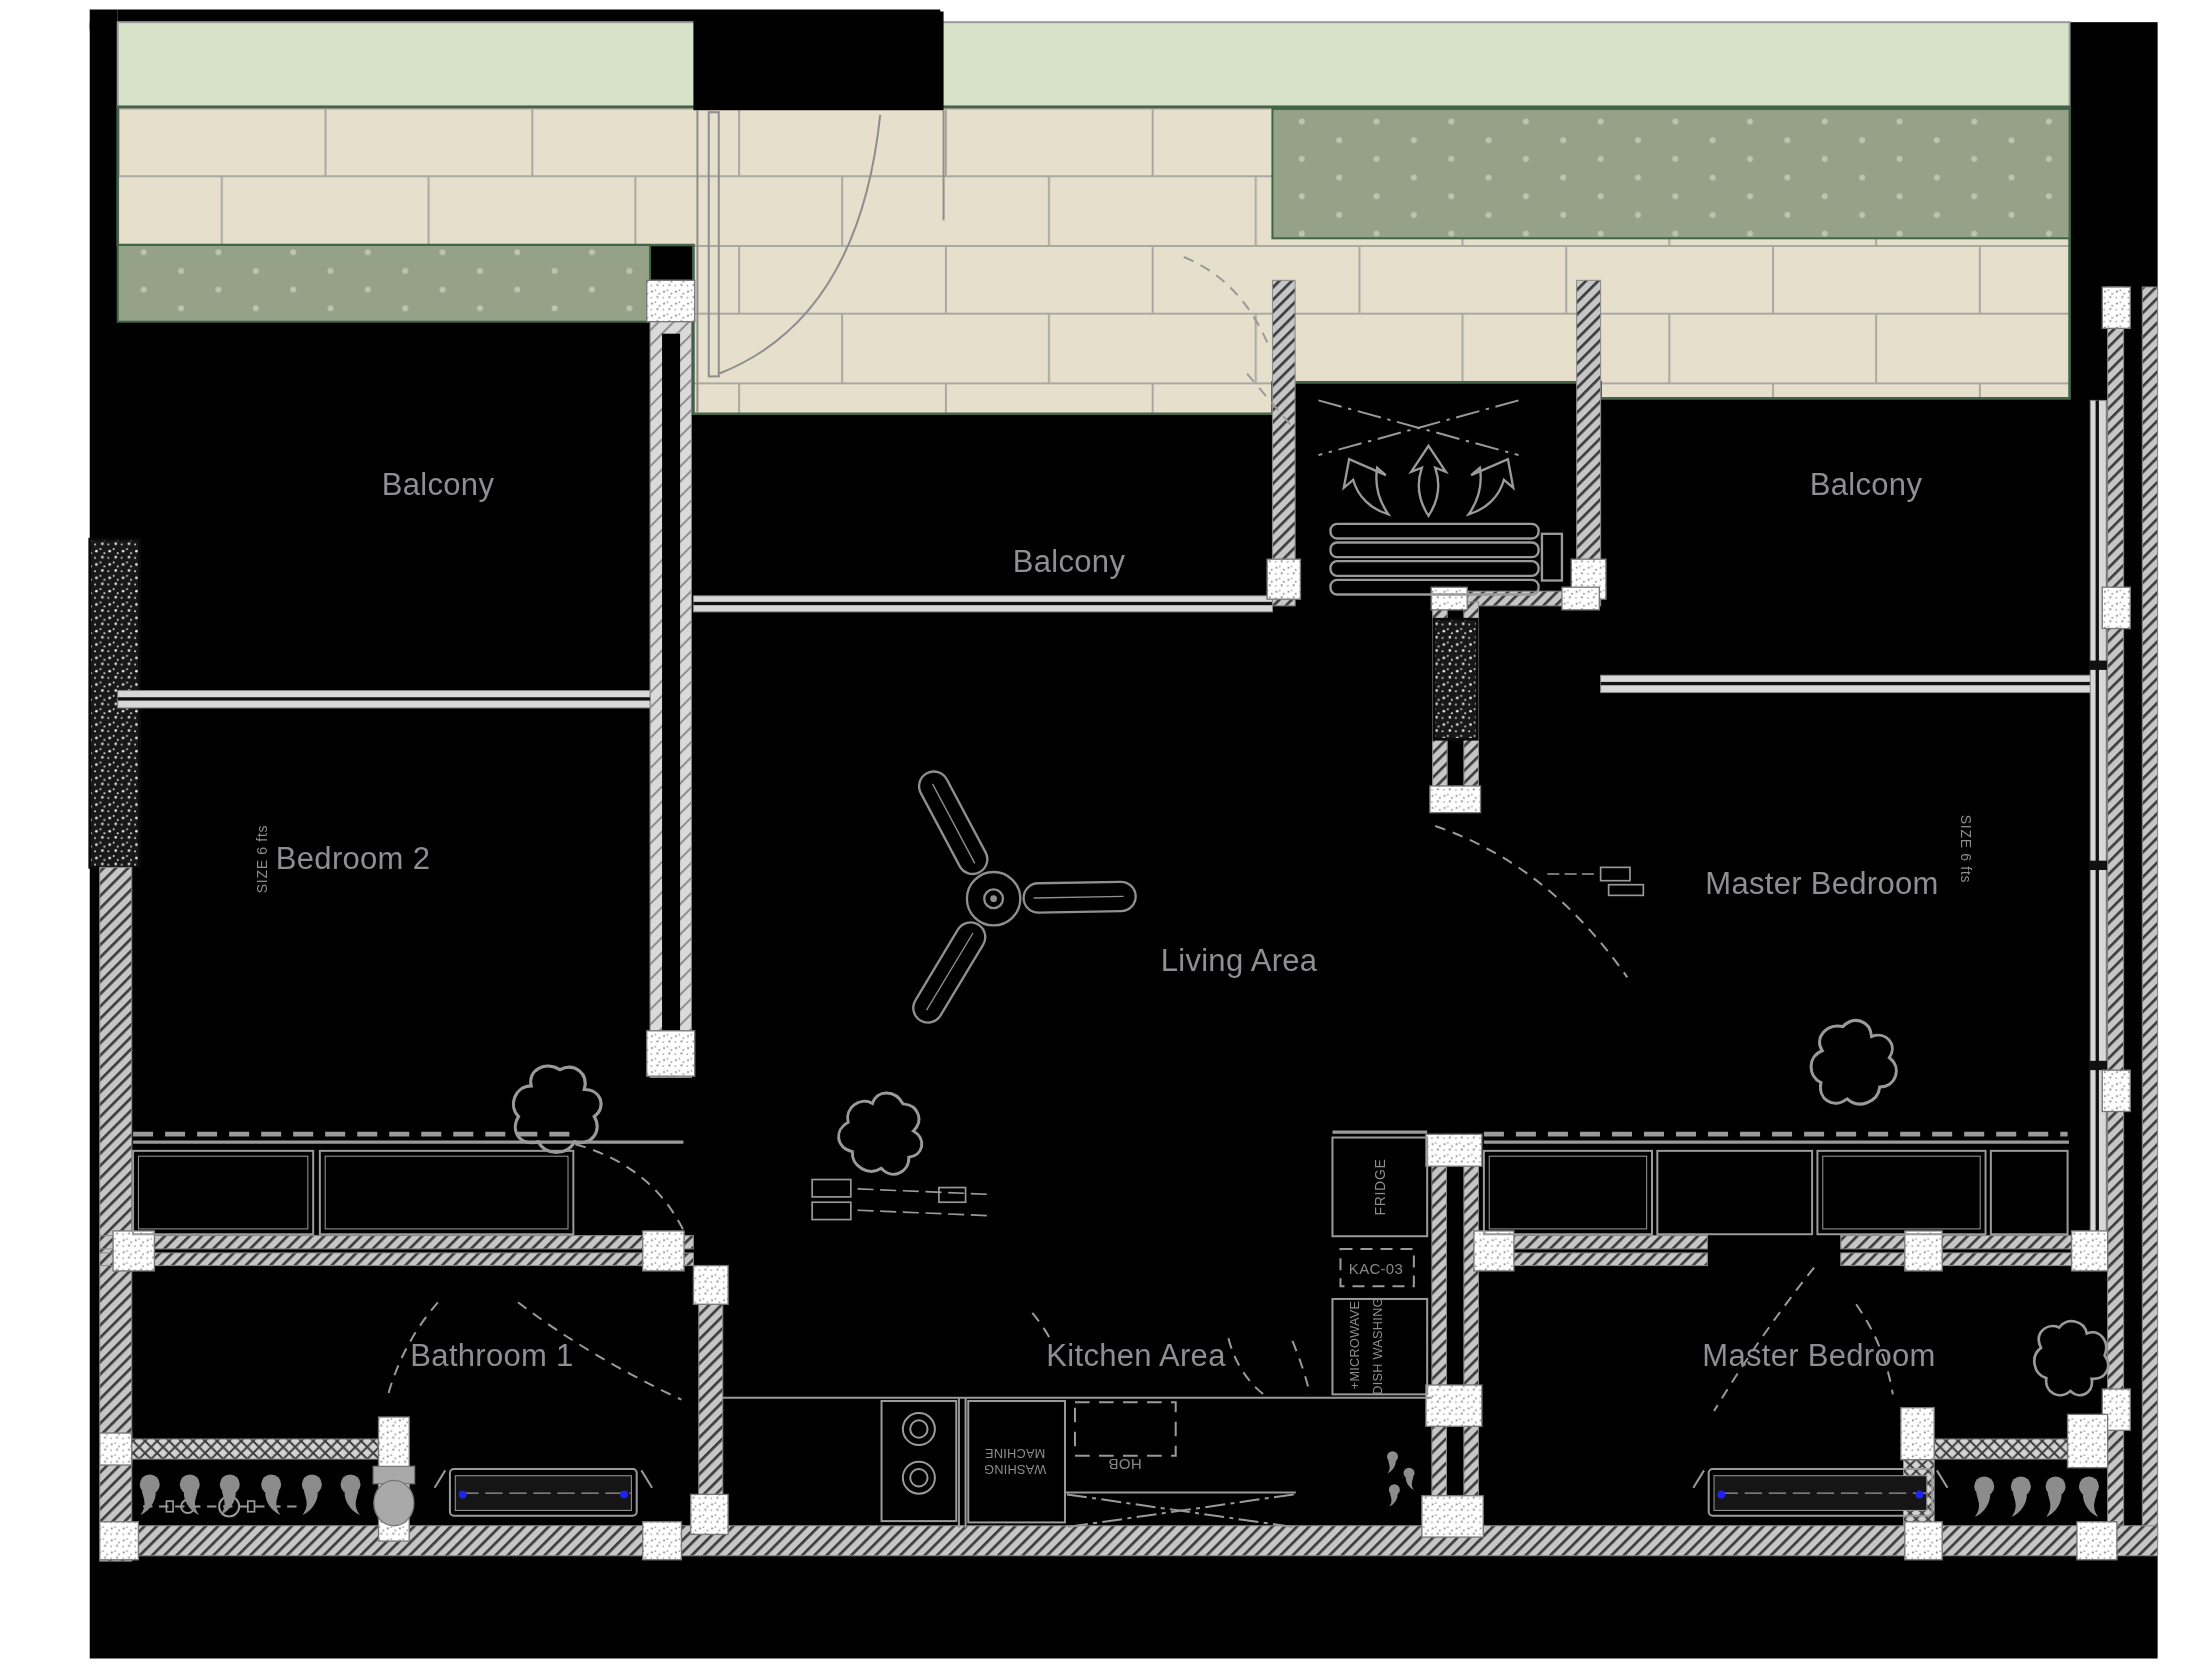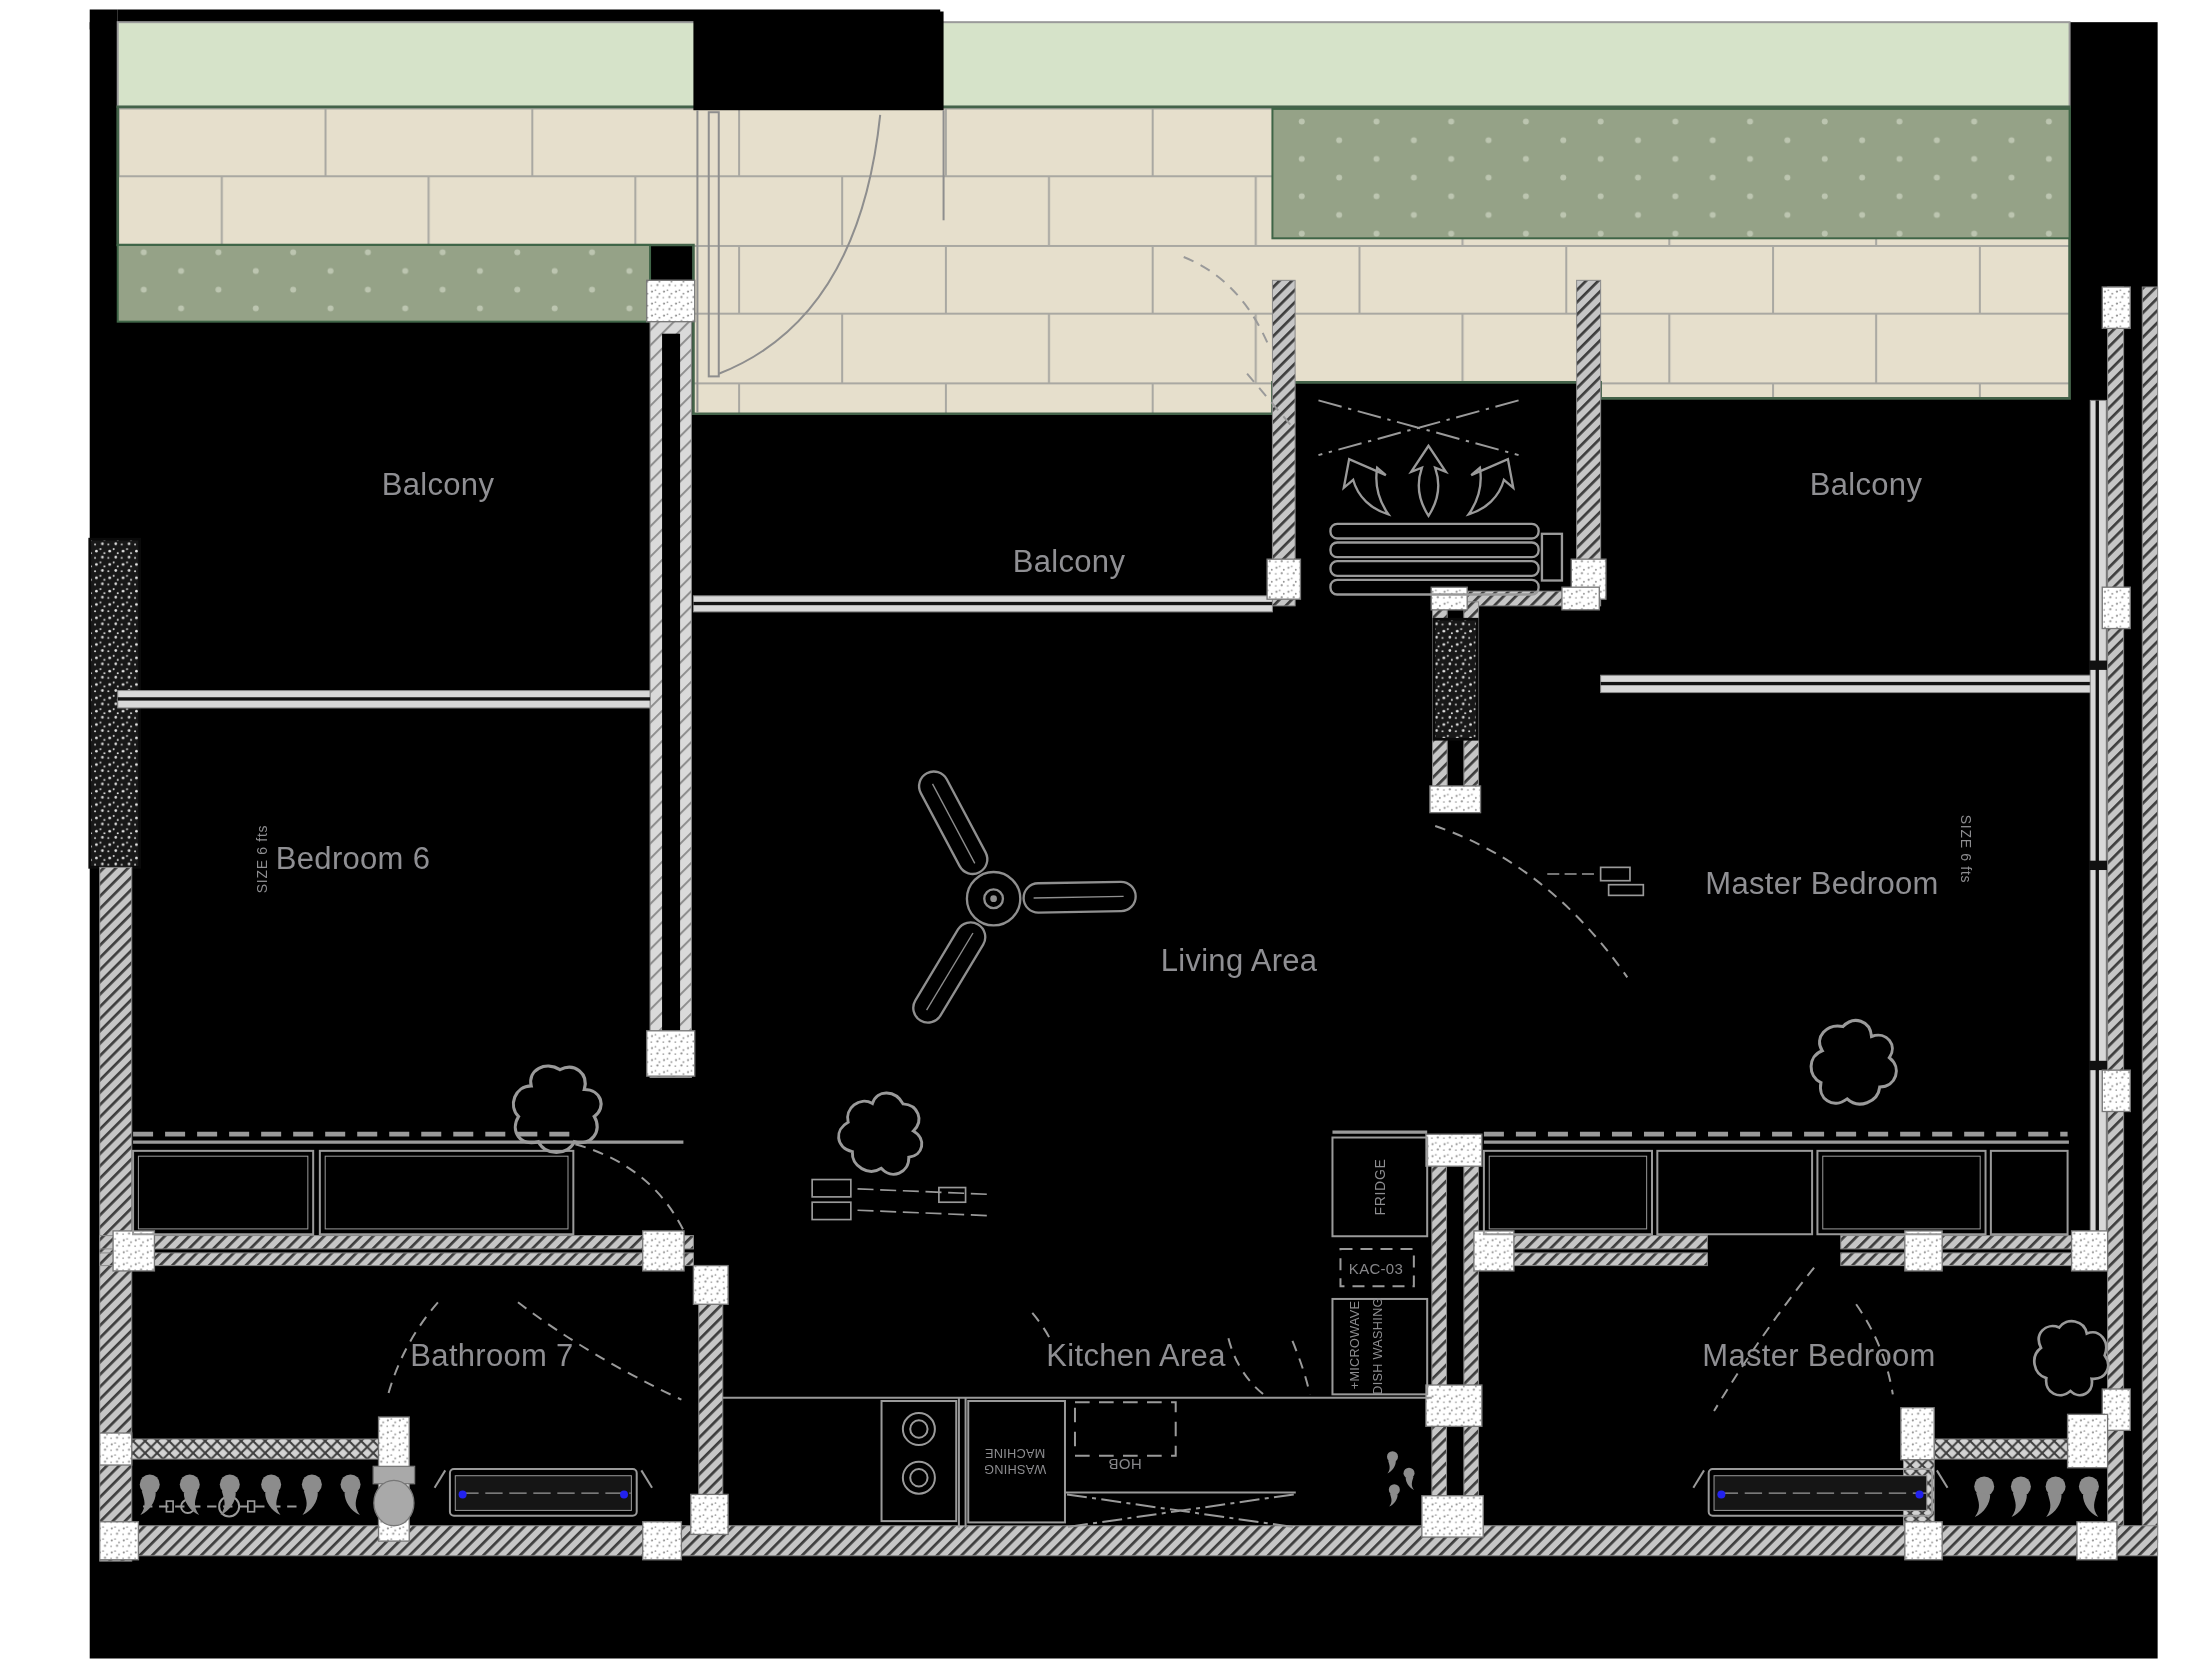--- a/index.html
+++ b/index.html
@@ -324,26 +324,26 @@
     <path d="M2700,1900 Q2620,2000 2550,2115"></path>
     <path d="M2763,1955 Q2806,2016 2818,2090"></path>
     <path d="M1755,385 Q1842,420 1884,522"></path>
     <line x1="1850" y1="560" x2="1918" y2="640"></line>
   </g>
 </svg>
 
   <div class="lbl" style="left:425px;top:485px">Balcony</div>
   <div class="lbl" style="left:1056px;top:562px">Balcony</div>
   <div class="lbl" style="left:1853px;top:485px">Balcony</div>
-  <div class="lbl" style="left:340px;top:859px">Bedroom 6</div>
+  <div class="lbl" style="left:340px;top:859px">Bedroom 2</div>
   <div class="lbl sm rot-up" style="left:249px;top:859px">SIZE 6 fts</div>
   <div class="lbl" style="left:1809px;top:884px">Master Bedroom</div>
   <div class="lbl sm rot-down" style="left:1953px;top:849px">SIZE 6 fts</div>
   <div class="lbl" style="left:1226px;top:961px">Living Area</div>
-  <div class="lbl" style="left:479px;top:1356px">Bathroom 7</div>
+  <div class="lbl" style="left:479px;top:1356px">Bathroom 1</div>
   <div class="lbl" style="left:1123px;top:1356px">Kitchen Area</div>
   <div class="lbl" style="left:1806px;top:1356px">Master Bedroom</div>
 
   <div class="lbl sm rot-up" style="left:1367px;top:1187px">FRIDGE</div>
   <div class="lbl md" style="left:1363px;top:1268px">KAC-03</div>
   <div class="lbl xs rot-up" style="left:1342px;top:1345px">+MICROWAVE</div>
   <div class="lbl xs rot-up" style="left:1365px;top:1346px">DISH WASHING</div>
   <div class="lbl xs rot-180 wm" style="left:1002px;top:1460px">WASHING MACHINE</div>
   <div class="lbl md rot-180" style="left:1112px;top:1464px">HOB</div>
 </div>

